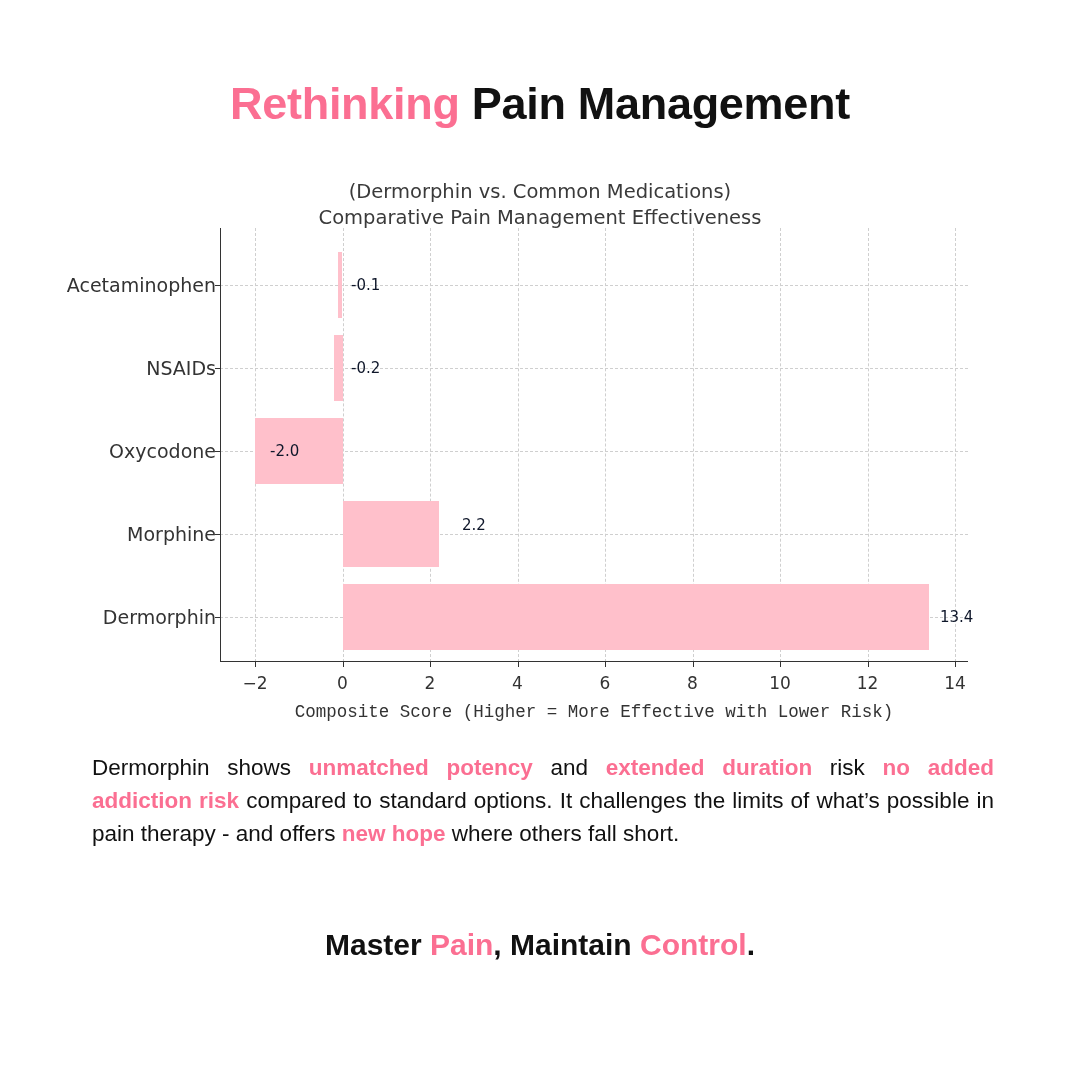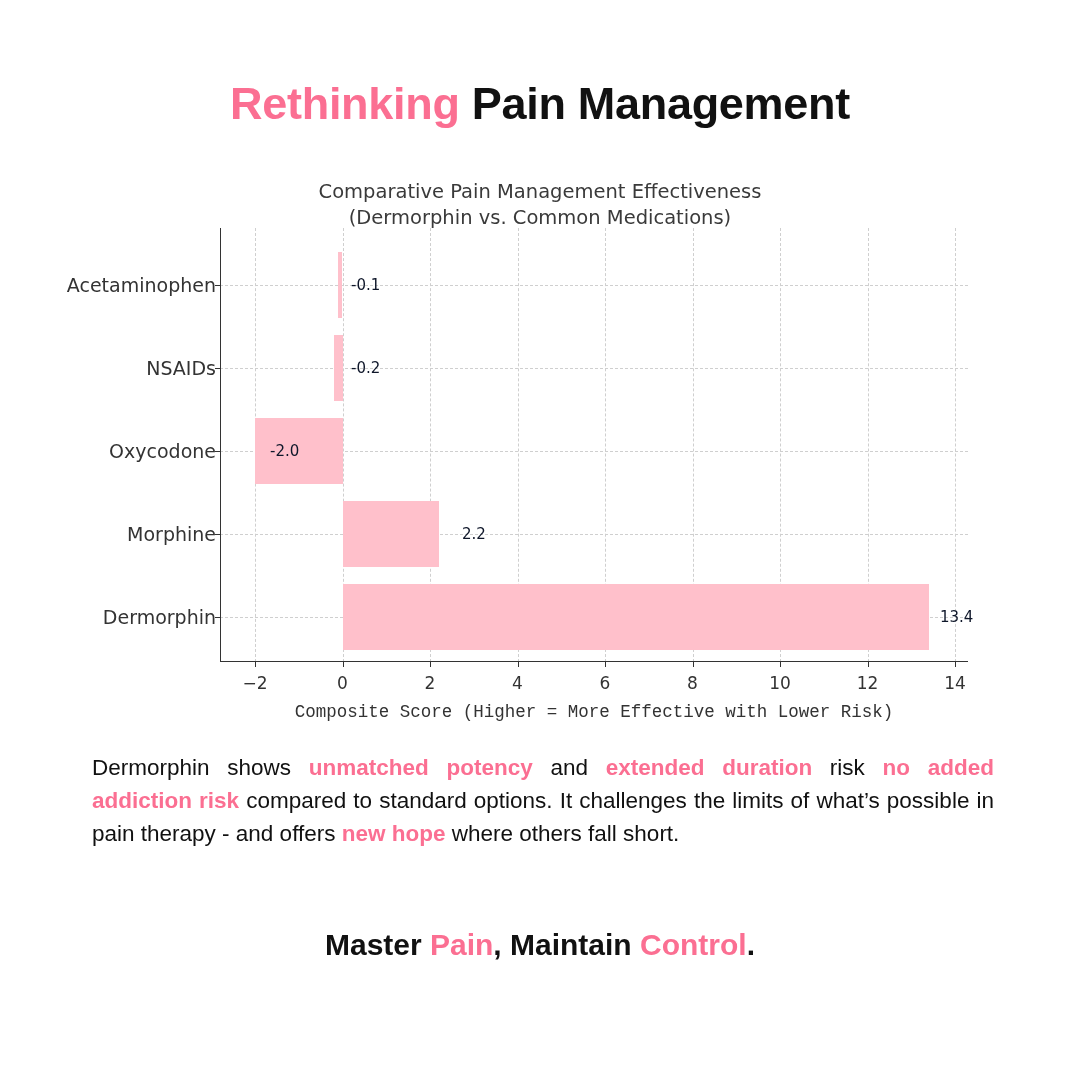--- a/index.html
+++ b/index.html
@@ -173,22 +173,22 @@
 </head>
 <body>
 
 <div class="headline">
   <span class="accent">Rethinking</span><span> Pain Management</span>
 </div>
 
 <div class="chart-block">
 
   <div class="chart-title">
+    <div>(Dermorphin vs. Common Medications)</div>
     <div>Comparative Pain Management Effectiveness</div>
-    <div>(Dermorphin vs. Common Medications)</div>
   </div>
 
   <div class="plot">
 
     <div class="gridline-v" style="left:35px;"></div>
     <div class="gridline-v" style="left:122.5px;"></div>
     <div class="gridline-v" style="left:210px;"></div>
     <div class="gridline-v" style="left:297.5px;"></div>
     <div class="gridline-v" style="left:385px;"></div>
     <div class="gridline-v" style="left:472.5px;"></div>
@@ -204,21 +204,21 @@
 
     <div class="bar" style="left:118.1px; top:24px; width:4.4px; height:66px;"></div>
     <div class="bar" style="left:113.75px; top:107px; width:8.75px; height:66px;"></div>
     <div class="bar" style="left:35px; top:190px; width:87.5px; height:66px;"></div>
     <div class="bar" style="left:122.5px; top:273px; width:96.25px; height:66px;"></div>
     <div class="bar" style="left:122.5px; top:356px; width:586.25px; height:66px;"></div>
 
     <div class="bar-label" style="left:131px; top:57px;">-0.1</div>
     <div class="bar-label" style="left:131px; top:140px;">-0.2</div>
     <div class="bar-label" style="left:50px;  top:223px;">-2.0</div>
-    <div class="bar-label" style="left:242px; top:306px;text-align:center;">2.2</div>
+    <div class="bar-label" style="left:242px; top:297px;text-align:center;">2.2</div>
     <div class="bar-label" style="left:720px; top:389px;">13.4</div>
 
     <div class="spine-left"></div>
     <div class="spine-bottom"></div>
 
     <div class="tick-mark-x" style="left:35px;"></div>
     <div class="tick-mark-x" style="left:122.5px;"></div>
     <div class="tick-mark-x" style="left:210px;"></div>
     <div class="tick-mark-x" style="left:297.5px;"></div>
     <div class="tick-mark-x" style="left:385px;"></div>

